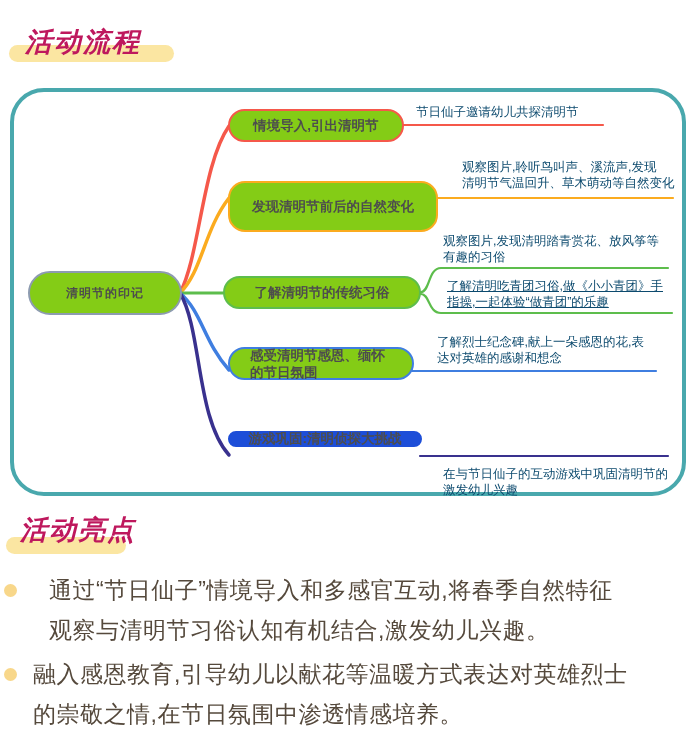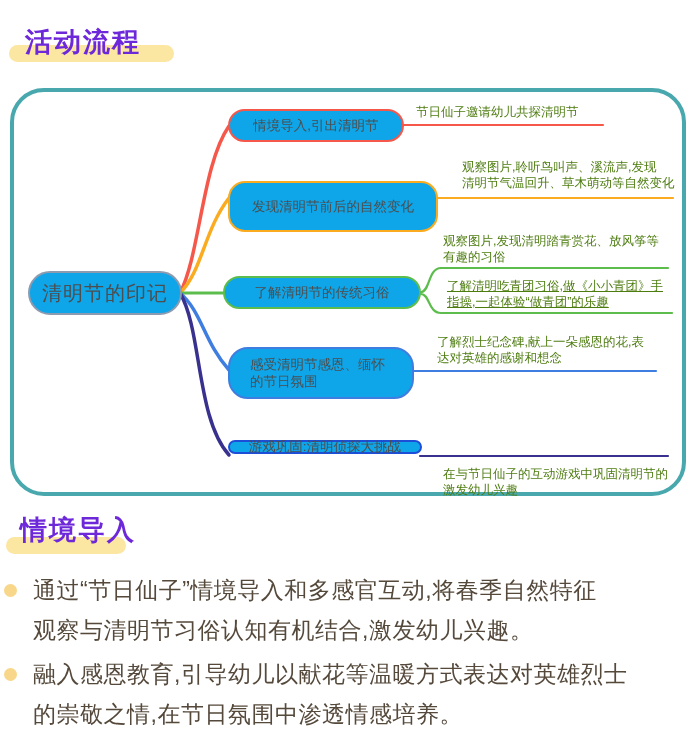--- a/index.html
+++ b/index.html
@@ -4,50 +4,50 @@
 <style>
   html,body{margin:0;padding:0;background:#ffffff;}
   body{
     width:700px;height:745px;position:relative;overflow:hidden;
     font-family:"Liberation Sans","DejaVu Sans",sans-serif;
     -webkit-font-smoothing:antialiased;
   }
   
   .sec-title{
     position:absolute;z-index:3;font-size:27px;font-weight:800;
-    color:#6d28d9;letter-spacing:2px;white-space:nowrap;
+    color:#be185d;letter-spacing:2px;white-space:nowrap;font-style:italic;
   }
   .title-highlight{
     position:absolute;z-index:2;height:17px;border-radius:9px;
     background:#fbe6a2;
   }
   
   .map-frame{
     position:absolute;left:10px;top:88px;width:668px;height:400px;
     border:4px solid #49a8ad;border-radius:34px;background:#ffffff;z-index:1;
   }
   svg.connectors{position:absolute;left:0;top:0;z-index:2;}
   
   .node{
-    position:absolute;z-index:4;background:#0ea5e9;color:#4d4d4d;
+    position:absolute;z-index:4;background:#84cc16;color:#4d4d4d;
     display:flex;align-items:center;justify-content:center;
-    font-size:13.5px;white-space:nowrap;box-sizing:border-box;
+    font-size:13.5px;white-space:nowrap;box-sizing:border-box;font-weight:bold;
   }
   .root-node{
     left:28px;top:271px;width:154px;height:44px;border:2px solid #8d9bb0;
-    border-radius:22px;font-size:20px;letter-spacing:1px;
+    border-radius:22px;font-size:12px;letter-spacing:1px;
   }
   .n1{left:228px;top:109px;width:176px;height:33px;border:2px solid #f5584a;border-radius:17px;}
   .n2{left:228px;top:181px;width:210px;height:51px;border:2px solid #fbab1f;border-radius:17px;}
   .n3{left:223px;top:276px;width:198px;height:33px;border:2px solid #5dbd4c;border-radius:17px;text-align:center;}
-  .n4{left:228px;top:347px;width:186px;height:52px;border:2px solid #3f7ee0;border-radius:20px;
+  .n4{left:228px;top:347px;width:186px;height:33px;border:2px solid #3f7ee0;border-radius:20px;
       flex-direction:column;align-items:flex-start;justify-content:center;padding-left:20px;line-height:17px;}
-  .n5{left:228px;top:440px;width:194px;height:14px;border:2px solid #1d4ed8;border-radius:16px;}
+  .n5{left:228px;top:431px;width:194px;height:14px;border:8px solid #1d4ed8;border-radius:16px;}
   
-  .note{position:absolute;z-index:4;font-size:12.5px;line-height:15.5px;color:#4d7c0f;}
+  .note{position:absolute;z-index:4;font-size:12.5px;line-height:15.5px;color:#0c4a6e;}
   .note div{white-space:nowrap;}
   .c1{left:416px;top:105px;}
   .c2{left:462px;top:160px;}
   .c3a{left:443px;top:234px;}
   .c3b{left:447px;top:279px;text-decoration:underline;}
   .c4{left:437px;top:335px;}
   .c5{left:443px;top:419px;margin-top:48px;}
   
   .bullet-dot{
     position:absolute;width:13px;height:13px;border-radius:50%;
@@ -112,24 +112,24 @@
 <div class="note c4">
   <div>了解烈士纪念碑,献上一朵感恩的花,表</div>
   <div>达对英雄的感谢和想念</div>
 </div>
 <div class="note c5">
   <div>在与节日仙子的互动游戏中巩固清明节的</div>
   <div>激发幼儿兴趣</div>
 </div>
 
 <span class="title-highlight" style="left:6px;top:537px;width:120px;"></span>
-<div class="sec-title" style="left:20px;top:512px;">情境导入</div>
+<div class="sec-title" style="left:20px;top:512px;">活动亮点</div>
 
 <span class="bullet-dot" style="left:4px;top:584px;"></span>
-<div class="bullet-text" style="top:570px;">
+<div class="bullet-text" style="top:570px;margin-left:16px;">
   <div>通过“节日仙子”情境导入和多感官互动,将春季自然特征</div>
   <div>观察与清明节习俗认知有机结合,激发幼儿兴趣。</div>
 </div>
 
 <span class="bullet-dot" style="left:4px;top:668px;"></span>
 <div class="bullet-text" style="top:654px;">
   <div>融入感恩教育,引导幼儿以献花等温暖方式表达对英雄烈士</div>
   <div>的崇敬之情,在节日氛围中渗透情感培养。</div>
 </div>
 

